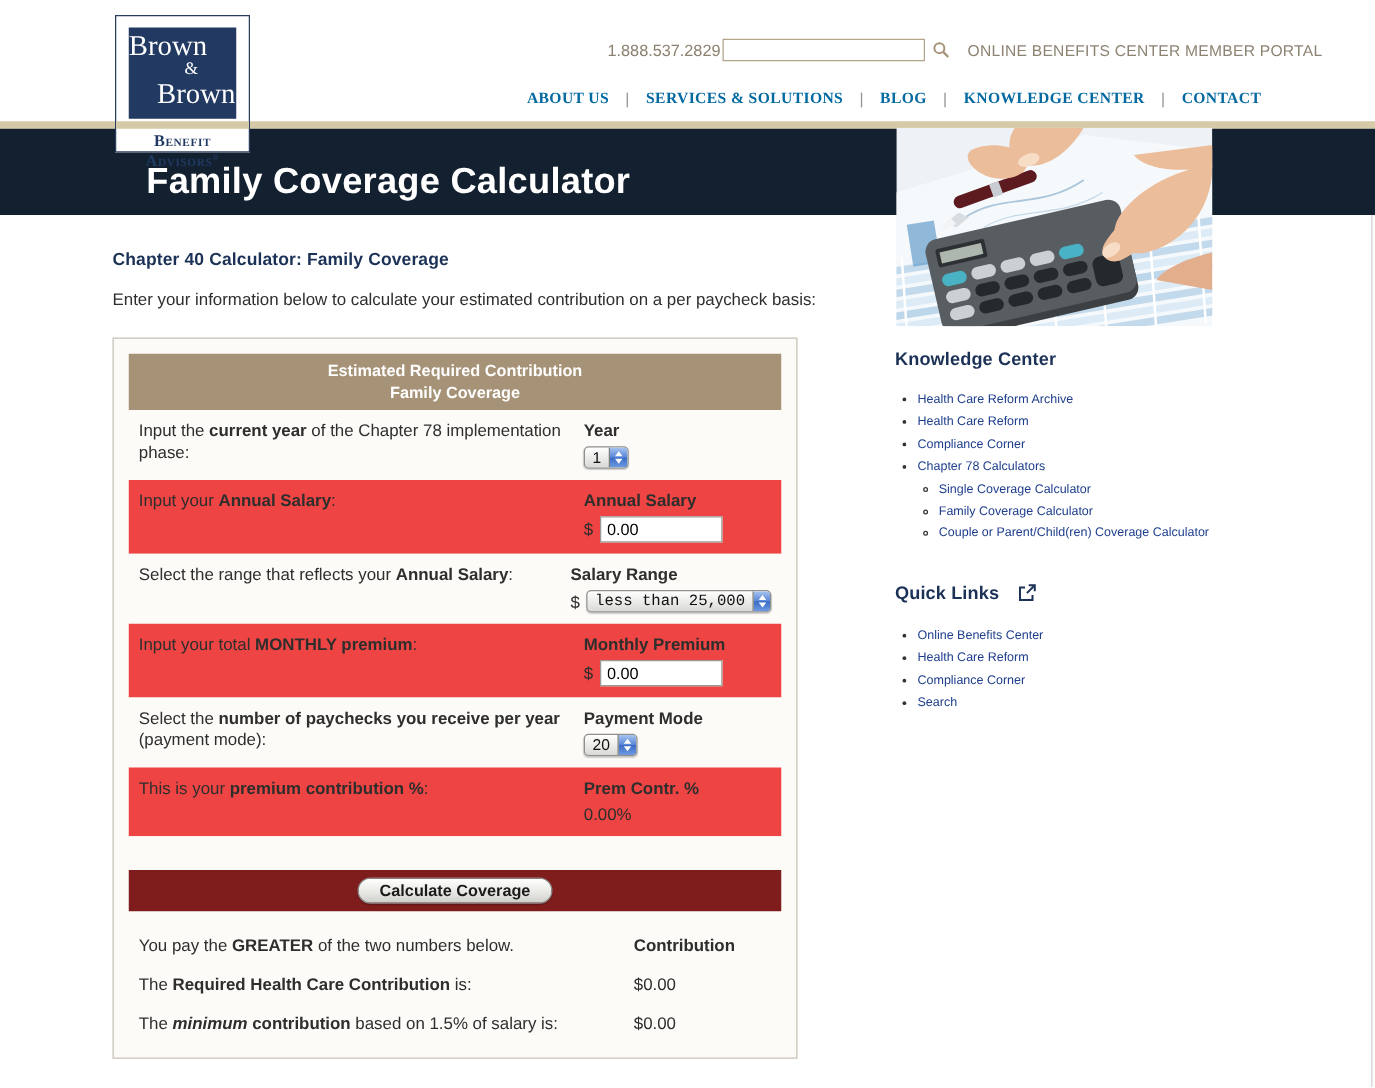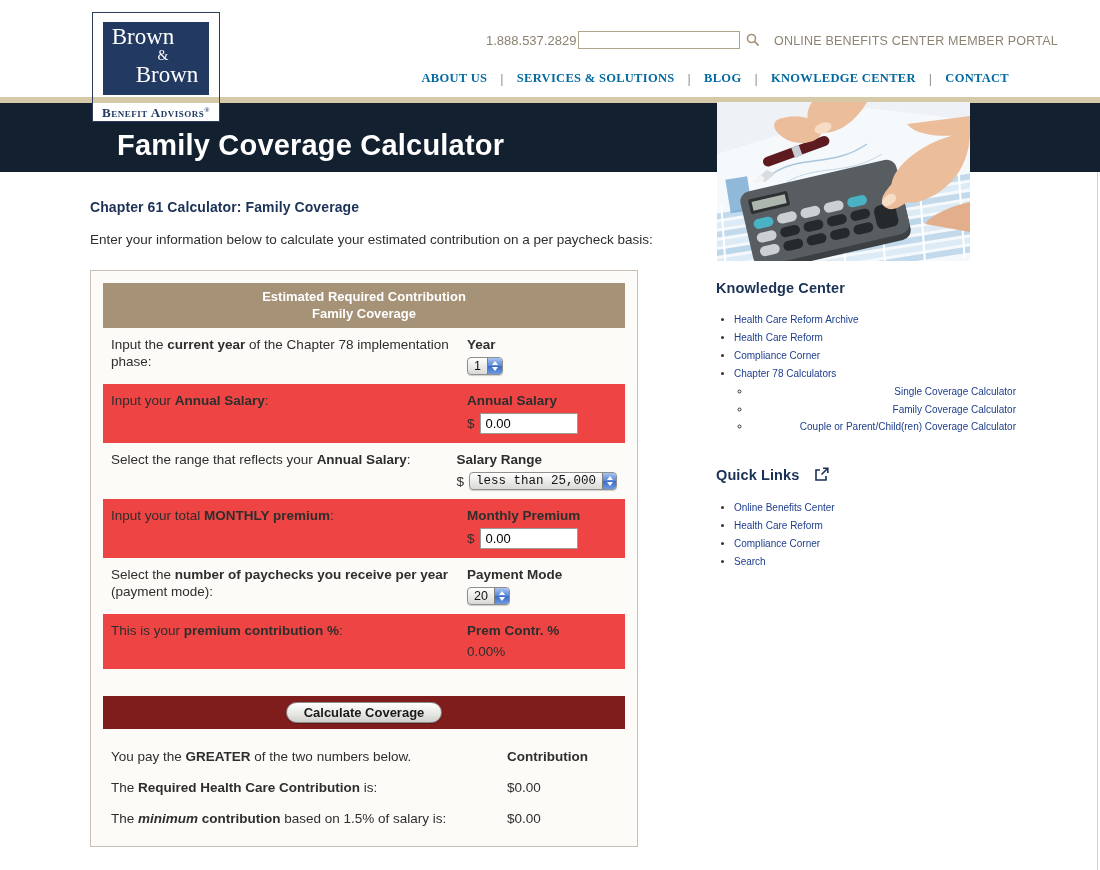--- a/index.html
+++ b/index.html
@@ -18,21 +18,21 @@
   .nav-sep { color:#92928f; margin:0 13px; font-weight:normal; }
   .topnav a { color:#0369a1; text-decoration:none; cursor:pointer;font-family:Liberation Serif, serif; }
 
   
   .tan-strip { position:absolute; top:97px; left:0; width:1100px; height:6px; background:#d6c9a7; }
   .navy-band { position:absolute; top:103px; left:0; width:1100px; height:69px; background:#13202f; }
   .page-title { position:absolute; left:117px; top:129px; color:#fff; font-size:29px; font-weight:bold; letter-spacing:.2px; }
   .right-line { position:absolute; left:1097px; top:172px; width:1px; height:698px; background:#cfcfcf; }
 
   
-  .logo { position:absolute; left:92px; top:12px; width:128px; height:110px; background:#fff;
+  .logo { position:absolute; left:92px; top:12px; width:108px; height:110px; background:#fff;
     border:1px solid #2c3e5e; z-index:7; font-family:"Liberation Serif","DejaVu Serif",serif; }
   .logo-navy { margin:9px 10px 0 10px; height:73px; background:#223a62; color:#fff; overflow:hidden; }
   .logo-navy .l1 { font-size:23px; line-height:24px; padding:3px 26px 0 0; text-align:center; }
   .logo-navy .l2 { font-size:14px; line-height:13px; text-align:center; padding-left:14px; }
   .logo-navy .l3 { font-size:23px; line-height:25px; text-align:center; padding-left:22px; }
   .logo-tan { height:6px; background:#d6c9a7; margin-top:2px; }
   .logo-tag { text-align:center; margin-top:2px; font-size:13px; color:#203a63;
     font-variant:small-caps; letter-spacing:.5px; font-weight:bold; }
   .logo-tag sup { font-size:7px; }
 
@@ -81,21 +81,21 @@
   .em-bold { font-weight:bold; font-style:italic; }
   .note { margin-top:22px; font-size:13.5px; line-height:18px; width:614px; }
 
   
   .sidebar { position:absolute; left:716px; top:280px; width:300px; }
   .sidebar h3 { font-size:14.5px; color:#1b3156; letter-spacing:.1px; }
   .sidebar ul { margin:15px 0 0 0; padding-left:18px; list-style:disc; color:#333; }
   .sidebar li { font-size:10px; line-height:18px; cursor:pointer; }
   .sidebar li span { color:#1e3e8c; }
   .sidebar ul ul { margin:0; padding-left:17px; list-style:circle; }
-  .sidebar ul ul li { line-height:17.5px;text-align:right; }
+  .sidebar ul ul li { line-height:17.5px; }
   .ql-title { margin-top:30px; display:flex; align-items:center; gap:15px; }
   .ext-icon { position:relative; top:1px; }
 </style>
 </head>
 <body>
 
 <div id="app">
 
   <span class="phone">1.888.537.2829</span>
   <input class="search-box" type="text" value="" style="">
@@ -204,21 +204,21 @@
       </g>
       <g fill="#f7ddc6">
         <ellipse cx="106" cy="26" rx="9" ry="5" transform="rotate(-20 106 26)"></ellipse>
         <ellipse cx="172" cy="98" rx="8" ry="5" transform="rotate(-35 172 98)"></ellipse>
       </g>
       <path d="M253,100 C235,104 215,112 208,122 L253,130 Z" fill="#e3ae8c"></path>
     </svg>
   </div>
 
   <main class="content">
-    <h2>Chapter 61 Calculator: Family Coverage</h2>
+    <h2>Chapter 40 Calculator: Family Coverage</h2>
     <p class="intro">Enter your information below to calculate your estimated contribution on a per paycheck basis:</p>
 
     <div class="calc-box">
       <div class="calc-header">
         <div>Estimated Required Contribution</div>
         <div>Family Coverage</div>
       </div>
 
       <div class="calc-row">
         <div class="lcell"><span>Input the </span><b>current year</b><span> of the Chapter 78 implementation phase:</span></div>

